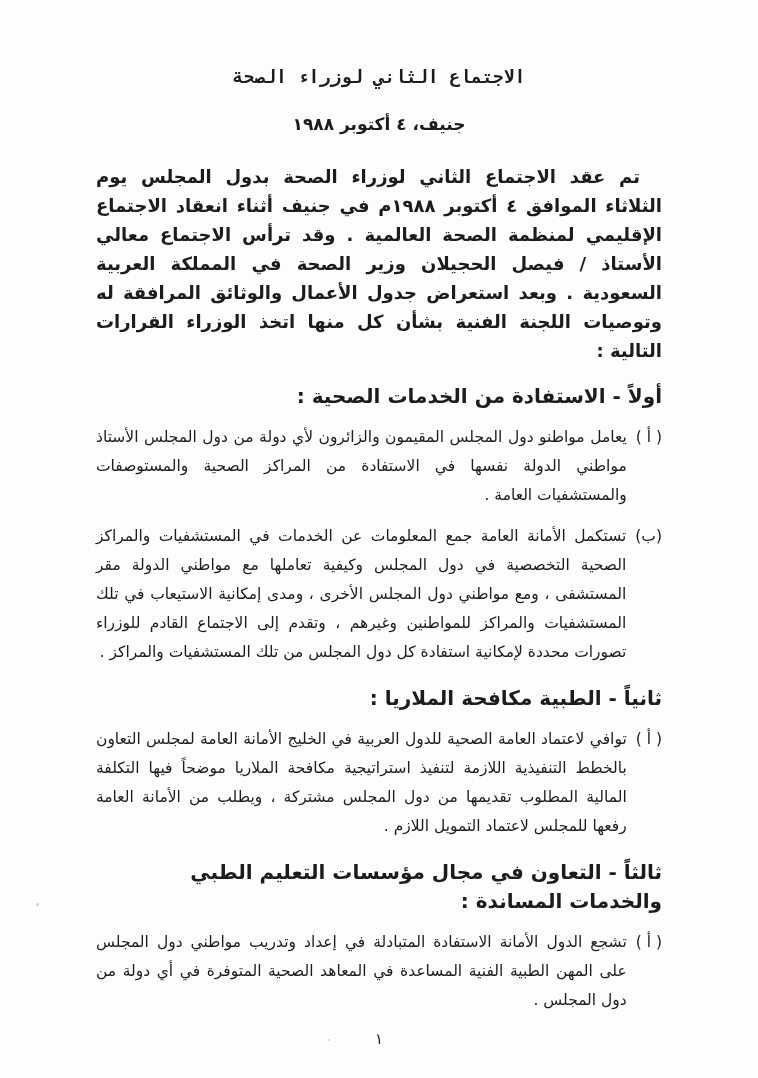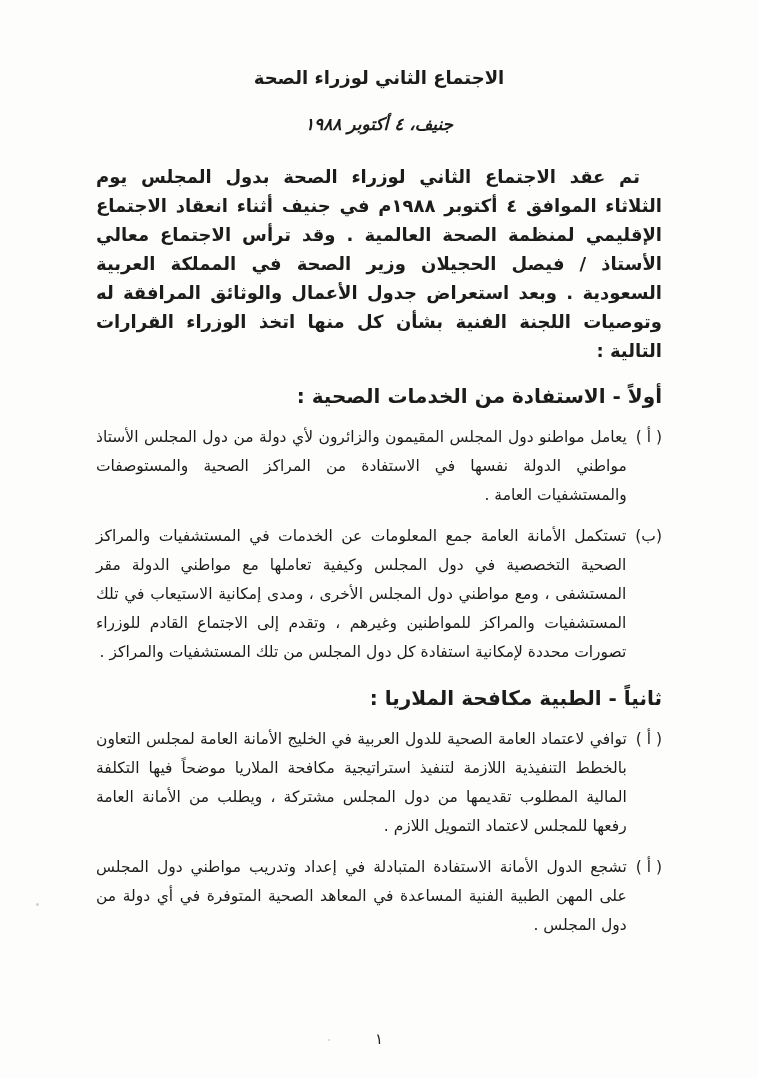--- a/index.html
+++ b/index.html
@@ -21,26 +21,26 @@
   }
   .title-block {
     text-align: center;
   }
   .title-line {
     margin: 0;
     font-size: 18px;
     font-weight: bold;
     line-height: 36px;
     letter-spacing: 0.2px;
+    font-family: Liberation Mono, monospace;
   }
   .date-line {
     margin-top: 18px;
     font-size: 17px;
     font-weight: bold;
-    font-style: italic;
   }
   .intro {
     margin: 28px 0 0 0;
     font-size: 18px;
     line-height: 29px;
     text-align: justify;
     text-indent: 22px;
     font-weight: bold;
   }
   .sec-heading {
@@ -108,20 +108,21 @@
     <span class="itext">تستكمل الأمانة العامة جمع المعلومات عن الخدمات في المستشفيات والمراكز الصحية التخصصية في دول المجلس وكيفية تعاملها مع مواطني الدولة مقر المستشفى ، ومع مواطني دول المجلس الأخرى ، ومدى إمكانية الاستيعاب في تلك المستشفيات والمراكز للمواطنين وغيرهم ، وتقدم إلى الاجتماع القادم للوزراء تصورات محددة لإمكانية استفادة كل دول المجلس من تلك المستشفيات والمراكز .</span>
   </div>
 
   <h2 class="sec-heading">ثانياً - الطبية مكافحة الملاريا :</h2>
 
   <div class="item">
     <span class="marker">( أ )</span>
     <span class="itext">توافي لاعتماد العامة الصحية للدول العربية في الخليج الأمانة العامة لمجلس التعاون بالخطط التنفيذية اللازمة لتنفيذ استراتيجية مكافحة الملاريا موضحاً فيها التكلفة المالية المطلوب تقديمها من دول المجلس مشتركة ، ويطلب من الأمانة العامة رفعها للمجلس لاعتماد التمويل اللازم .</span>
   </div>
 
+  <h2 class="sec-heading">ثالثاً - التعاون في مجال مؤسسات التعليم الطبي والخدمات المساندة :</h2>
 
   <div class="item">
     <span class="marker">( أ )</span>
     <span class="itext">تشجع الدول الأمانة الاستفادة المتبادلة في إعداد وتدريب مواطني دول المجلس على المهن الطبية الفنية المساعدة في المعاهد الصحية المتوفرة في أي دولة من دول المجلس .</span>
   </div>
 
   <div class="page-number">١</div>
 
   <span class="speck speck-1"></span>
   <span class="speck speck-2"></span>

